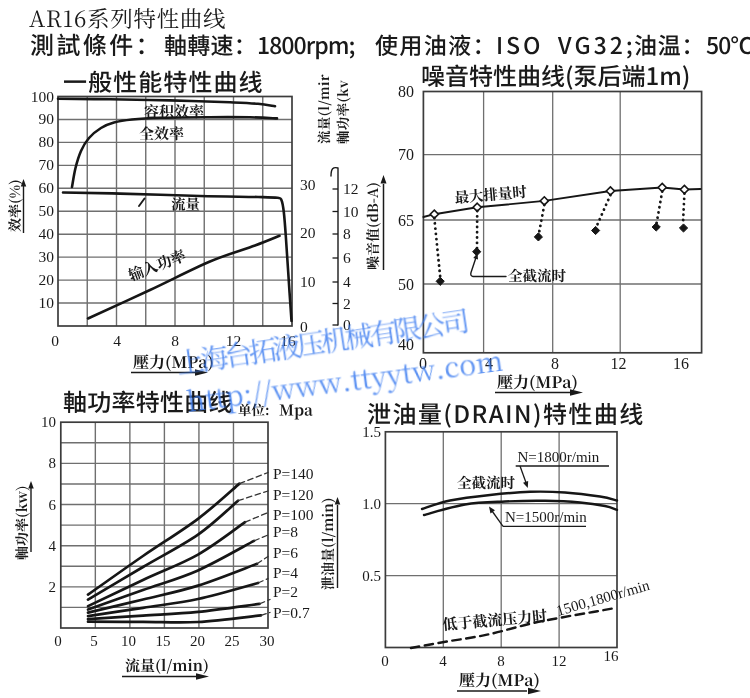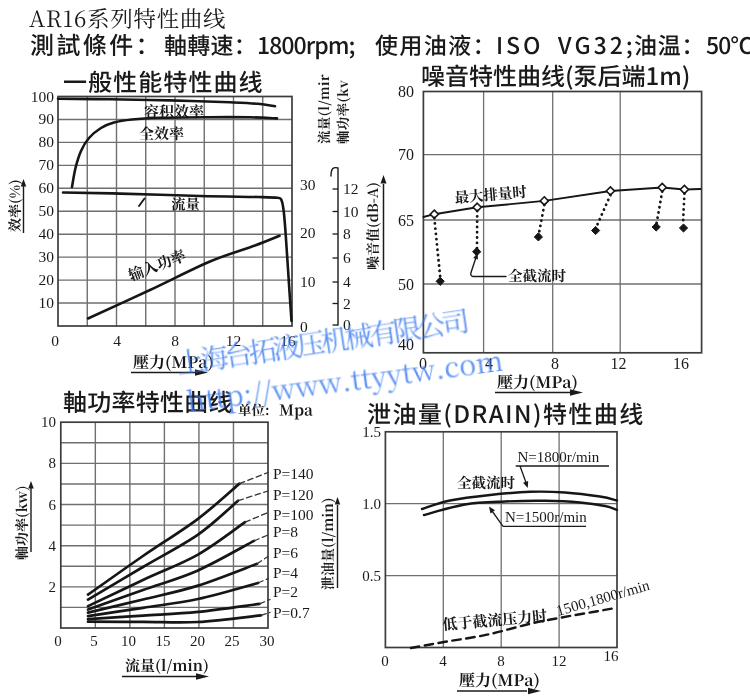--- a/index.html
+++ b/index.html
@@ -1,14 +1,14 @@
 <!DOCTYPE html>
 <html><head><meta charset="utf-8"><style>
 html,body{margin:0;padding:0;background:#fff;}
-#page{position:relative;width:750px;height:698px;background:#ffffff;overflow:hidden;border-radius:26px;}
+#page{position:relative;width:750px;height:698px;background:#ffffff;overflow:hidden;}
 text{font-family:"Liberation Serif",serif;}
 </style></head><body>
 <div id="page">
 <svg width="750" height="698" viewBox="0 0 750 698">
 <defs>
 <path id="g0" d="M332 643 450 281H216ZM418 0H711V30L619 38L384 734H328L97 40L12 30V0H236V30L139 40L206 249H461L529 39L418 30Z"></path>
 <path id="g1" d="M53 698 156 690C157 591 157 491 157 391V337C157 236 157 137 156 39L53 30V0H352V30L247 39C245 136 245 235 245 341H321C410 341 436 311 459 228L509 57C520 10 547 -9 614 -9C651 -9 677 -5 700 0V30L603 37L547 223C526 300 498 339 421 354C547 375 610 450 610 540C610 661 519 728 359 728H53ZM247 695H346C468 695 525 636 525 539C525 446 460 373 348 373H245C245 496 245 597 247 695Z"></path>
 <path id="g2" d="M75 0 427 -1V27L298 42L296 230V569L300 727L285 738L70 683V653L214 677V230L212 42L75 28Z"></path>
 <path id="g3" d="M289 -15C415 -15 509 84 509 221C509 352 438 440 317 440C251 440 195 414 147 363C173 539 289 678 490 721L485 743C221 712 56 509 56 277C56 99 144 -15 289 -15ZM144 331C191 380 238 399 290 399C374 399 426 335 426 215C426 87 366 16 290 16C197 16 142 115 142 286Z"></path>
 <path id="g4" d="M376 176 288 224C241 142 142 30 49 -40L59 -53C171 4 279 95 339 167C361 162 369 166 376 176ZM631 215 621 205C706 148 820 48 855 -31C939 -78 965 103 631 215ZM651 456 641 445C683 421 731 387 772 348C541 335 326 322 199 318C400 395 632 514 749 594C770 585 787 591 793 598L716 664C678 630 620 588 554 544C430 538 313 531 235 529C332 574 438 637 499 685C520 679 535 686 540 695L484 728C608 740 723 755 817 770C842 758 861 759 871 767L797 841C631 796 320 743 73 721L76 702C193 705 317 713 436 724C377 665 270 578 184 540C175 537 158 534 158 534L200 452C207 455 213 461 218 472C327 486 429 502 508 515C394 444 261 373 152 331C139 327 115 325 115 325L157 241C165 244 172 251 178 262L465 291V14C465 1 460 -4 443 -4C423 -4 326 3 326 3V-12C371 -18 395 -26 409 -36C421 -47 427 -62 429 -81C518 -73 532 -38 532 12V298C632 309 720 319 793 328C823 298 847 266 860 237C942 196 962 375 651 456Z"></path>

